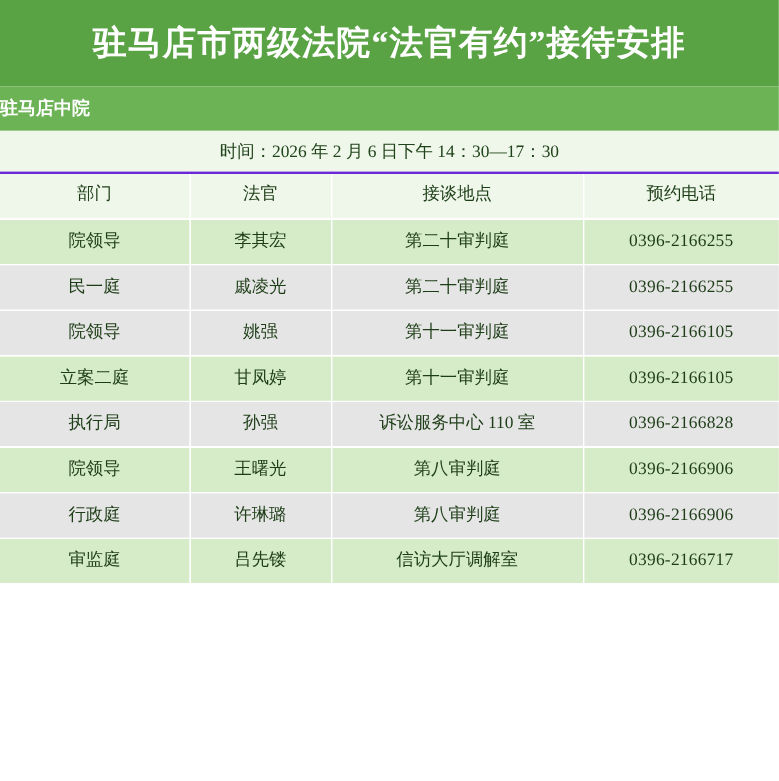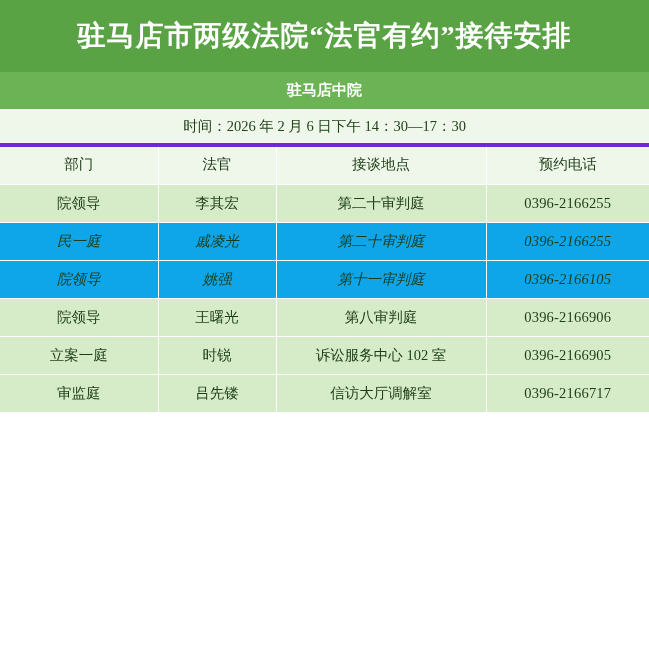--- a/index.html
+++ b/index.html
@@ -31,34 +31,34 @@
     font-size: 28px;
     font-weight: bold;
     letter-spacing: 1px;
     font-family: "Liberation Serif", "DejaVu Serif", serif;
   }
   .sub-bar {
     height: 37px;
     background: #6cb356;
     display: flex;
     align-items: center;
-    justify-content: center;
+    justify-content: flex-start;
   }
   .sub-text {
     color: #ffffff;
     font-size: 15px;
     font-weight: bold;
   }
   .time-bar {
     height: 34px;
     background: #eef7e9;
     display: flex;
     align-items: center;
     justify-content: center;
-    border-bottom: 4px solid #6d28d9;
+    border-bottom: 2px solid #6d28d9;
   }
   .time-text {
     color: #20421a;
     font-size: 14.5px;
   }
   table {
     width: 649px;
     border-collapse: collapse;
     table-layout: fixed;
   }
@@ -81,22 +81,21 @@
   th:last-child, td:last-child { border-right: none; }
   thead th {
     background: #eef7e9;
     font-weight: normal;
     font-family: Liberation Mono, monospace;
   }
   tbody tr.odd td {
     background: #d6ecc8;
   }
   tbody tr.even td {
-    background: #0ea5e9;
-    font-style: italic;
+    background: #e5e5e5;
   }
   td.phone {
     font-family: "Liberation Serif", "DejaVu Serif", serif;
     letter-spacing: 0.2px;
     text-align: center;
   }
 </style>
 </head>
 <body>
 
@@ -142,30 +141,42 @@
         <td>第二十审判庭</td>
         <td class="phone">0396-2166255</td>
       </tr>
       <tr class="even">
         <td>院领导</td>
         <td>姚强</td>
         <td>第十一审判庭</td>
         <td class="phone">0396-2166105</td>
       </tr>
       <tr class="odd">
+        <td>立案二庭</td>
+        <td>甘凤婷</td>
+        <td>第十一审判庭</td>
+        <td class="phone">0396-2166105</td>
+      </tr>
+      <tr class="even">
+        <td>执行局</td>
+        <td>孙强</td>
+        <td>诉讼服务中心 110 室</td>
+        <td class="phone">0396-2166828</td>
+      </tr>
+      <tr class="odd">
         <td>院领导</td>
         <td>王曙光</td>
         <td>第八审判庭</td>
         <td class="phone">0396-2166906</td>
       </tr>
-      <tr class="odd">
-        <td>立案一庭</td>
-        <td>时锐</td>
-        <td>诉讼服务中心 102 室</td>
-        <td class="phone">0396-2166905</td>
+      <tr class="even">
+        <td>行政庭</td>
+        <td>许琳璐</td>
+        <td>第八审判庭</td>
+        <td class="phone">0396-2166906</td>
       </tr>
       <tr class="odd">
         <td>审监庭</td>
         <td>吕先镂</td>
         <td>信访大厅调解室</td>
         <td class="phone">0396-2166717</td>
       </tr>
     </tbody>
   </table>
 

